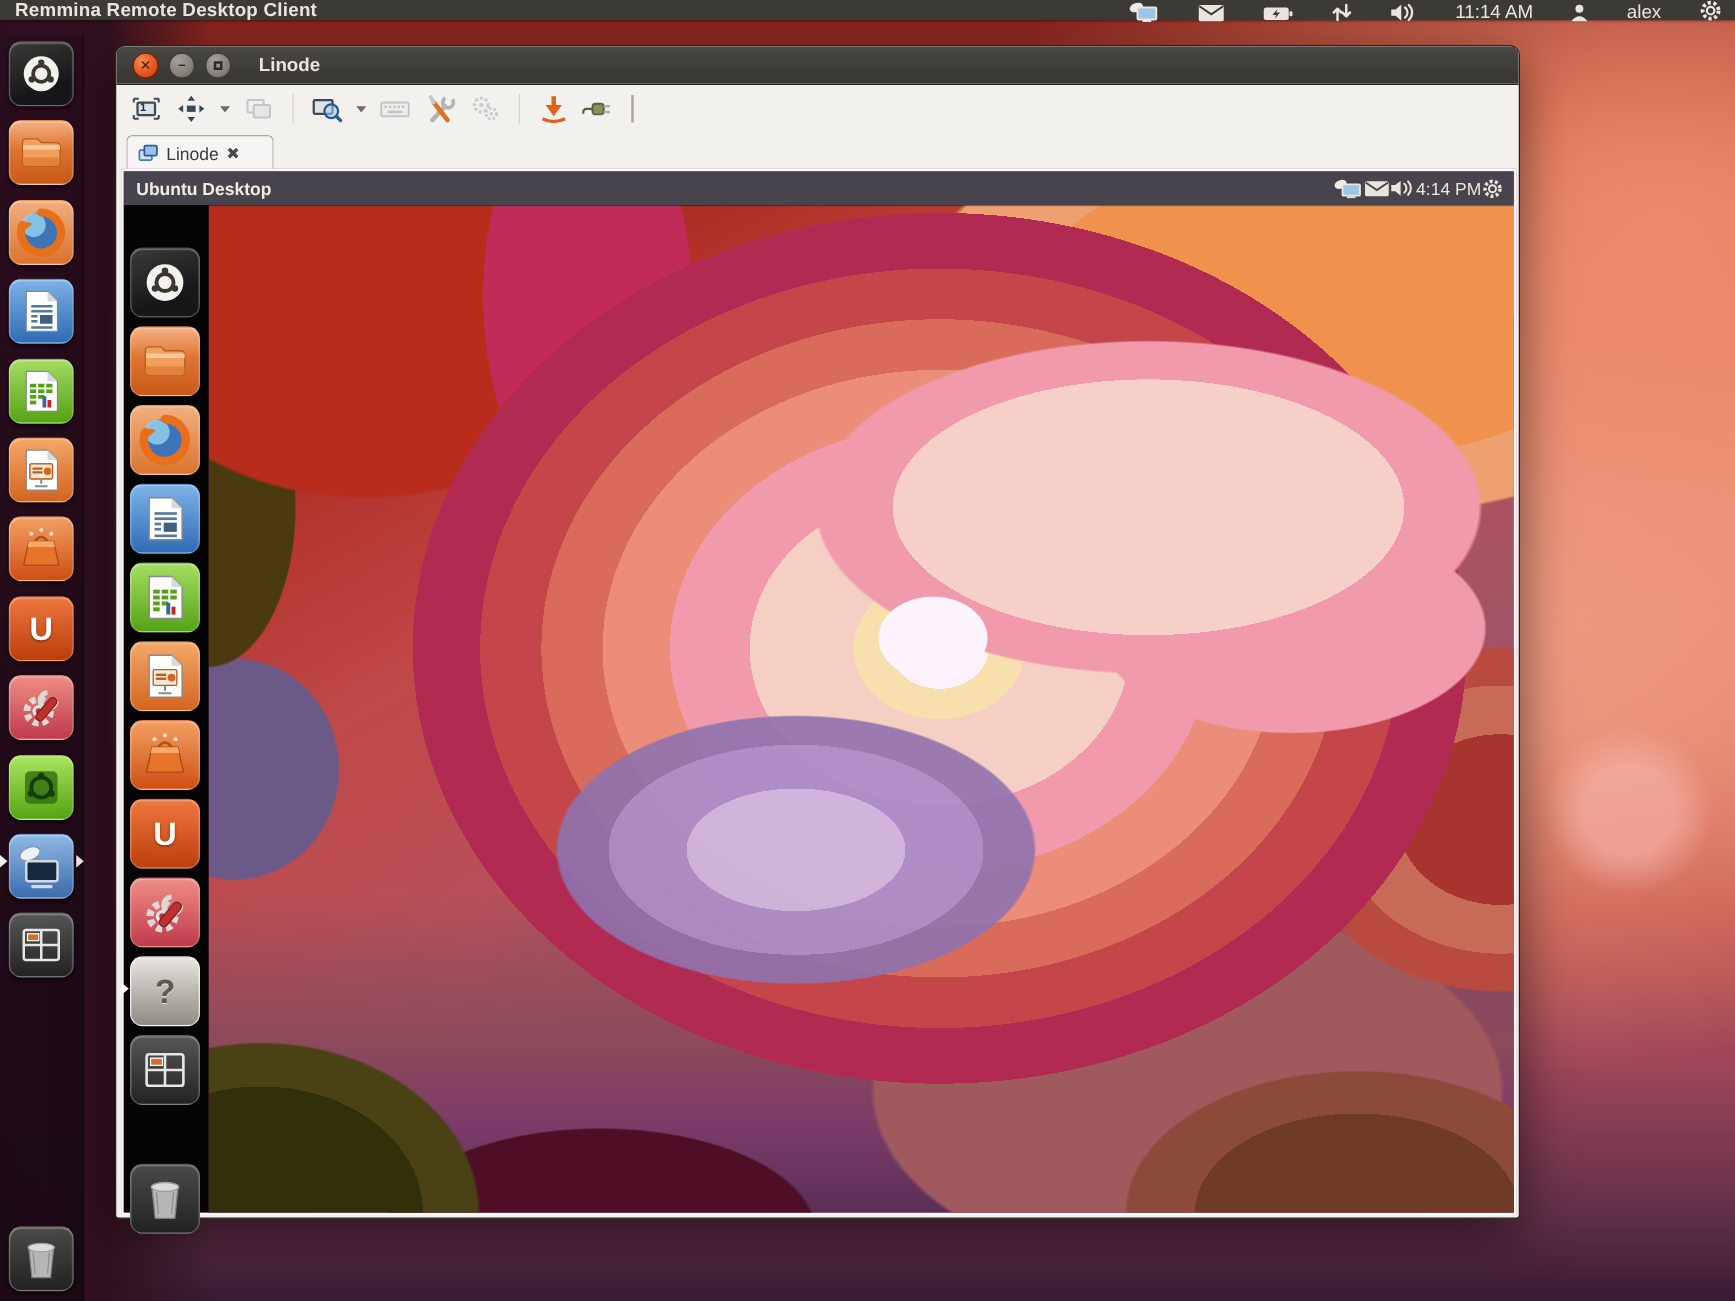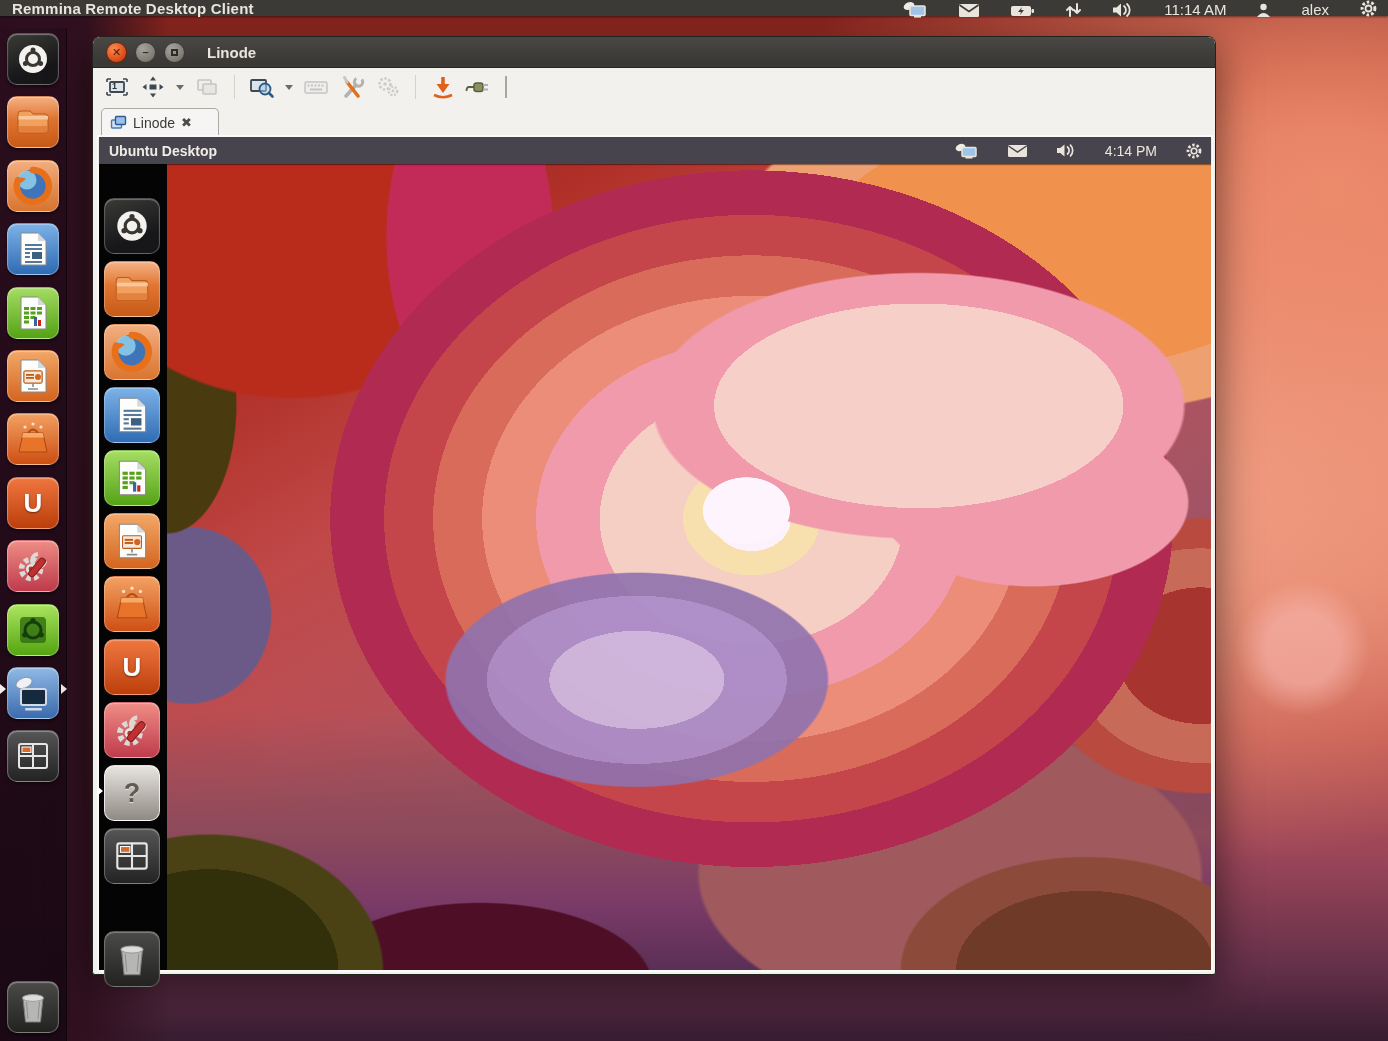--- a/index.html
+++ b/index.html
@@ -79,21 +79,21 @@
     border:1px solid #aeaaa2;border-bottom:none;border-radius:5px 5px 0 0;
     display:flex;align-items:center;gap:6px;padding:0 8px;box-sizing:border-box;}
   .tab .tlabel{font-size:14px;color:#3a3a3a;}
   .tab .tclose{font-size:13px;font-weight:bold;color:#4a4a48;line-height:1;}
   
   .viewer{position:absolute;left:4px;top:98px;width:1116px;height:837px;
     border:2px solid #fbfaf8;box-sizing:border-box;background:#ec4899;}
   .rdpanel{position:absolute;left:0;top:0;width:1112px;height:27px;background:#47444d;
     display:flex;align-items:center;color:#efece4;z-index:4;box-shadow:0 1px 1px rgba(0,0,0,.4);}
   .rdpanel .rdtitle{font-weight:bold;font-size:14px;margin-left:10px;}
-  .rdtray{margin-left:auto;display:flex;align-items:center;gap:28px;margin-right:8px;}
+  .rdtray{margin-left:auto;display:flex;align-items:center;gap:0;margin-right:8px;}
   .rdtray .clock{font-size:14px;color:#ece7dc;}
   .rdlauncher{position:absolute;left:0;top:27px;width:68px;height:806px;background:#040404;z-index:3;}
   .wallpaper{position:absolute;left:68px;top:27px;width:1044px;height:806px;
     background:
       radial-gradient(ellipse 72px 55px at 55.5% 43%, #fdf4fd 0 60%, rgba(253,244,253,0) 61%),
       radial-gradient(ellipse 250px 140px at 45% 64%, rgba(205,182,222,.95) 0 35%, rgba(171,140,200,.95) 35% 60%, rgba(143,114,174,.9) 60% 76%, rgba(143,114,174,0) 77%),
       radial-gradient(ellipse 330px 165px at 72% 30%, #f6cfc8 0 62%, #f09aac 62% 80%, rgba(240,154,172,0) 81%),
       radial-gradient(ellipse 240px 130px at 83% 42%, #f09aac 0 64%, rgba(240,154,172,0) 65%),
       radial-gradient(ellipse 490px 405px at 56% 44%, #fdf2fc 0 8%, #f7dfae 8% 14%, #f6cfc4 14% 31%, #f09aac 31% 44%, #ec8d7a 44% 55%, #d96b5a 55% 65%, #c4464a 65% 75%, #b12a52 75% 86%, rgba(177,42,82,0) 86%),
       radial-gradient(ellipse 150px 300px at 29% 9%, #c22a58 0 55%, rgba(194,42,88,0) 56%),

